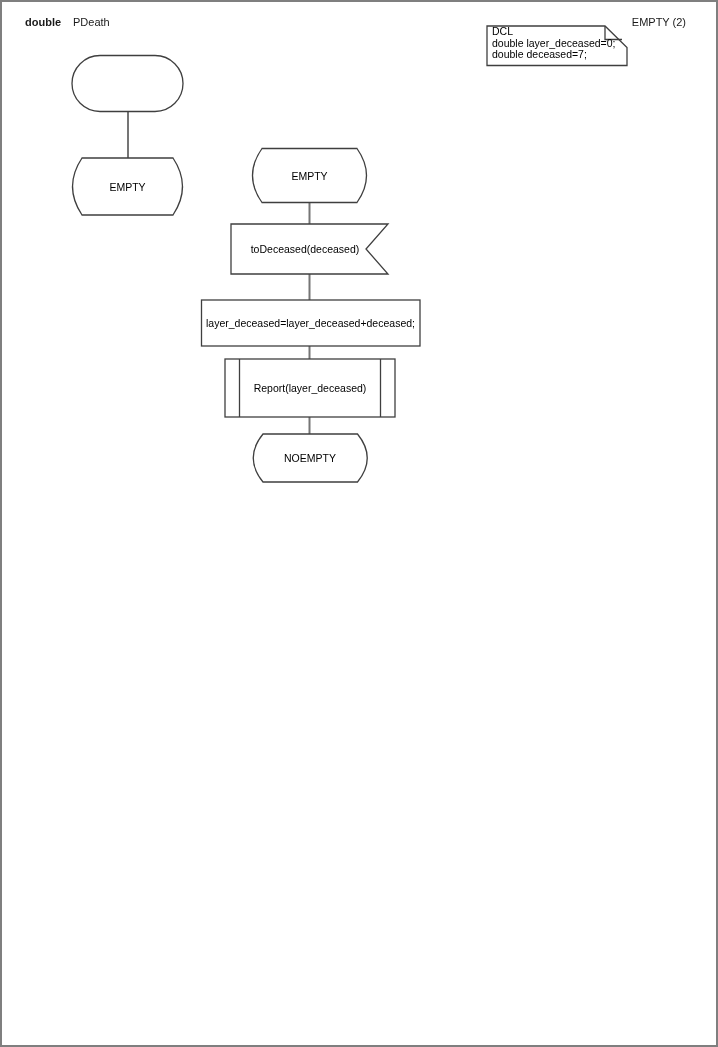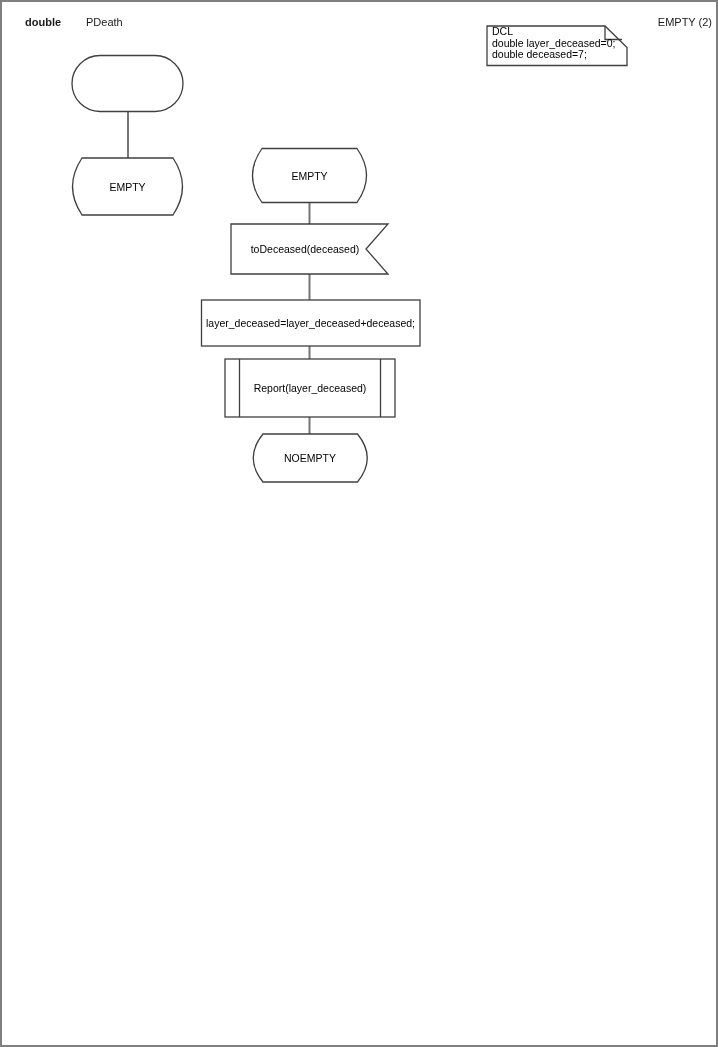--- a/index.html
+++ b/index.html
@@ -17,22 +17,22 @@
     overflow: hidden;
   }
   .hdr-text {
     position: absolute;
     top: 14px;
     font-size: 11px;
     color: #1a1a1a;
     white-space: nowrap;
   }
   .hdr-kind { left: 23px; font-weight: bold; }
-  .hdr-name { left: 84px; }
-  .hdr-page { right: 4px; }
+  .hdr-name { left: 71px; }
+  .hdr-page { right: 30px; }
   .diagram-svg {
     position: absolute;
     left: 0;
     top: 0;
   }
   .sym {
     fill: #ffffff;
     stroke: #3f3f3f;
     stroke-width: 1.3;
   }

